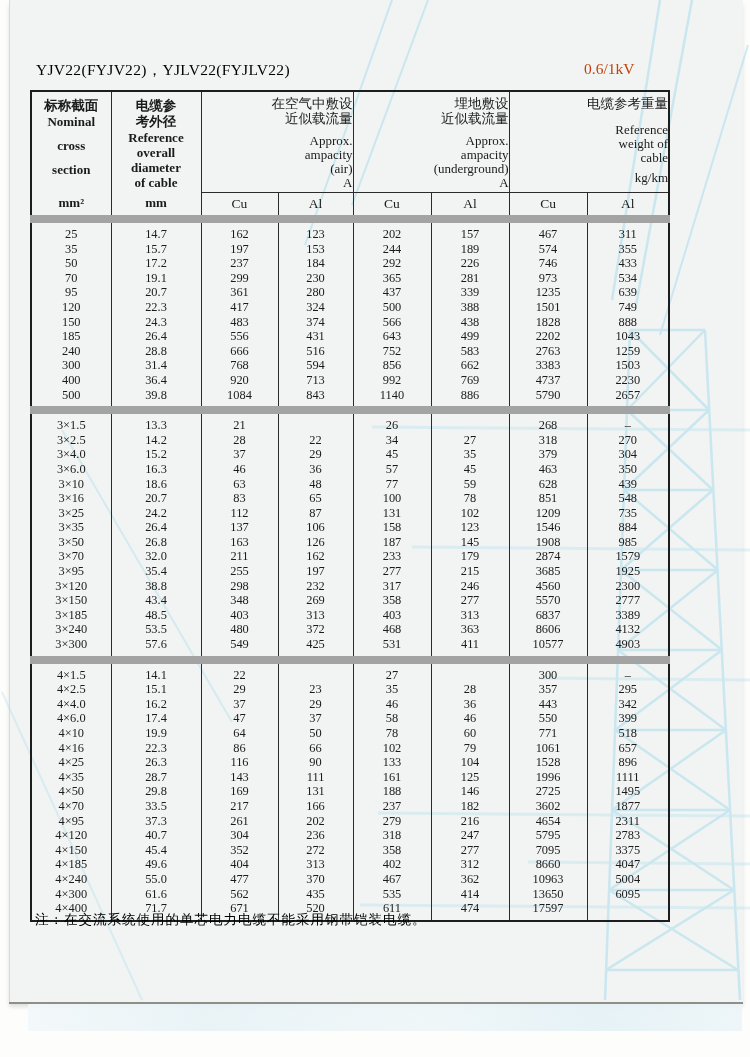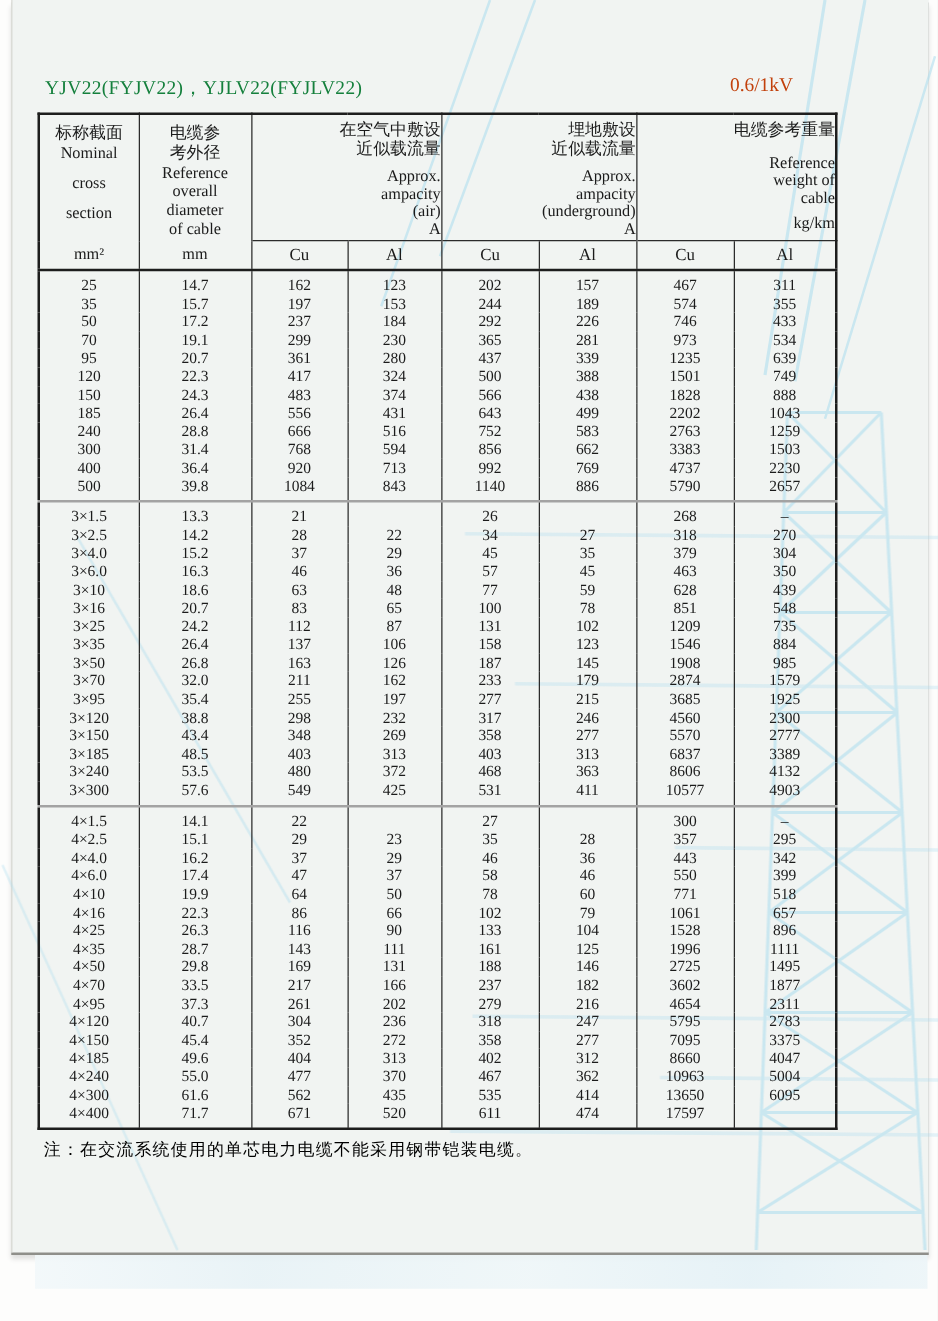--- a/index.html
+++ b/index.html
@@ -18,43 +18,43 @@
   .bleed-strip{
     position:absolute;left:28px;top:1004px;width:714px;height:27px;
     background:linear-gradient(90deg,#f2f8fa 0%,#e7f2f6 25%,#eef6f8 55%,#e4f1f6 80%,#ecf5f8 100%);
     opacity:.9;
   }
   .wm{position:absolute;left:0;top:0;z-index:1;pointer-events:none;}
   .content{position:absolute;left:0;top:0;width:750px;height:1057px;z-index:2;}
 
   .page-title{
     position:absolute;left:36px;top:60px;
-    font-size:15.5px;letter-spacing:.3px;color:#15803d;font-family:Liberation Serif, serif;
+    font-size:15.5px;letter-spacing:.3px;color:#000000;font-family:Liberation Serif, serif;
   }
   .voltage{
     position:absolute;left:584px;top:60px;
     font-size:15.5px;color:#c2410c;
   }
 
   table.spec{
     position:absolute;left:30px;top:90px;width:638px;
     border-collapse:collapse;table-layout:fixed;
     border:2px solid #1d1d1d;
   }
   table.spec th, table.spec td{
     border-left:1px solid #2b2b2b;
     padding:0;font-weight:normal;
   }
   table.spec thead{border-bottom:2px solid #1d1d1d;}
-  table.spec tbody{border-top:2px solid #a3a3a3;}
+  table.spec tbody{border-top:8px solid #a3a3a3;}
   table.spec tr.subrow th{
     border-top:1px solid #2b2b2b;
     height:22px;line-height:22px;font-size:13.5px;text-align:center;margin-top:16px;
   }
-  .hstack{display:flex;flex-direction:column;height:122px;text-align:center;font-size:13px;}
+  .hstack{display:flex;flex-direction:column;height:122px;text-align:center;font-size:13px;font-weight:bold;}
   .hstack .zh{line-height:16px;padding-top:5px;font-size:13.5px;}
   .hstack .en{line-height:15px;}
   .hstack .gap1{margin-top:9px;}
   .hstack .unit{margin-top:auto;padding-bottom:4px;font-size:13px;}
   .gstack{display:flex;flex-direction:column;height:100px;text-align:right;font-size:13px;}
   .gstack .zh{line-height:15px;padding-top:4px;font-size:13.5px;}
   .gstack .enblk{margin-top:auto;line-height:14px;padding-bottom:2px;}
   .gstack .enmid{margin-top:12px;line-height:14px;}
   .gstack .unit{margin-top:auto;padding-bottom:6px;}
 

